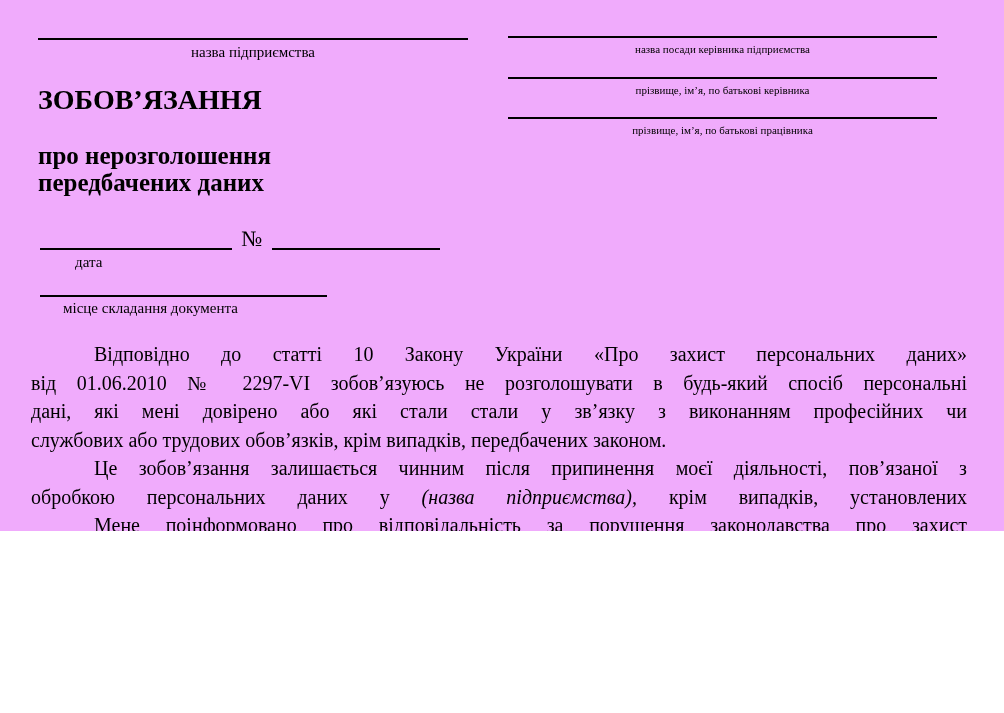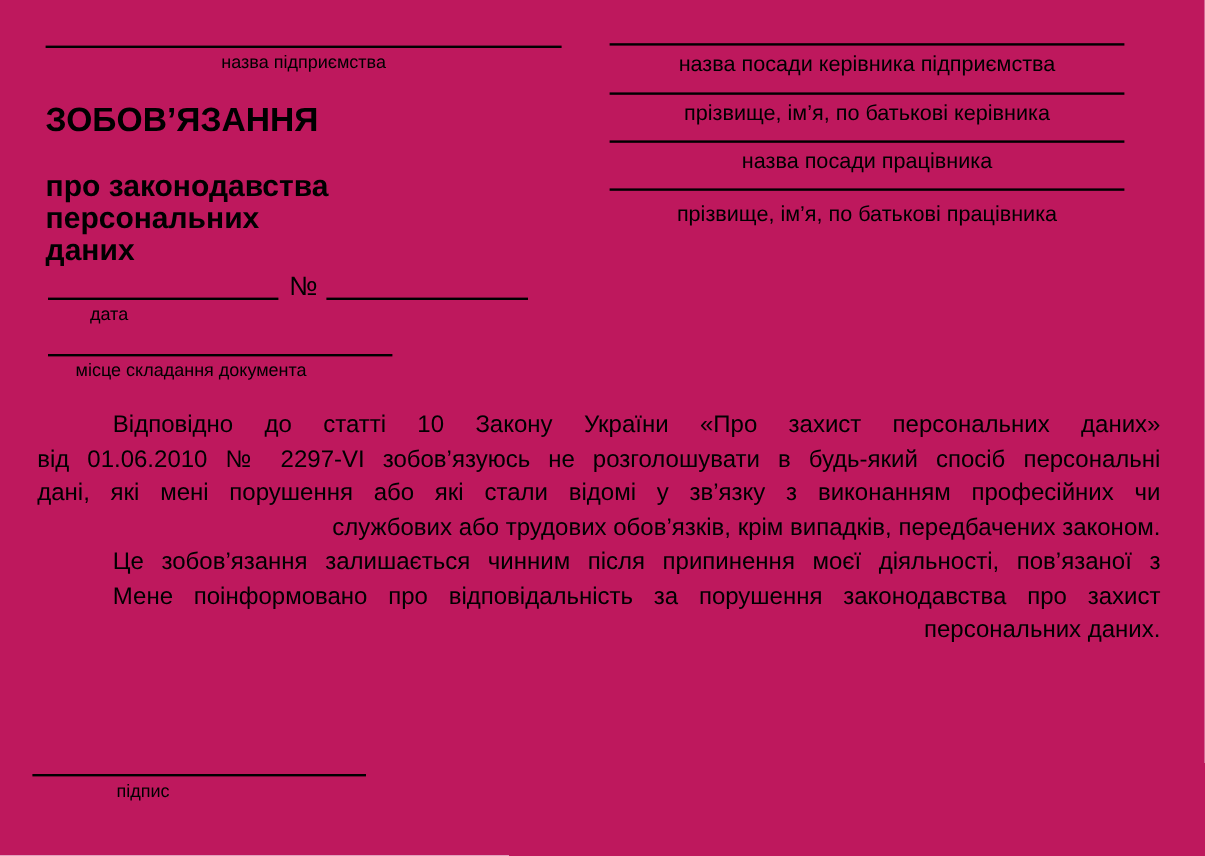--- a/index.html
+++ b/index.html
@@ -1,22 +1,22 @@
 <!DOCTYPE html>
 <html><head>
 <meta charset="utf-8">
 <style>
   html, body { margin: 0; padding: 0; background: #ffffff; }
   #page {
     position: relative;
     width: 1004px;
-    height: 713px;
-    background: #be185d;
+    height: 531px;
+    background: #f0abfc;
     color: #000000;
-    font-family: Liberation Sans, sans-serif;
+    font-family: Liberation Serif, serif;
     overflow: hidden;
   }
   .rule {
     position: absolute;
     height: 0;
     border-top: 2px solid #000000;
   }
   .caption {
     position: absolute;
     font-size: 15px;
@@ -46,79 +46,77 @@
   }
   .hdr-field {
     position: absolute; left: 0; right: 0;
     border-top: 2px solid #000000;
   }
   .hdr-field:nth-of-type(1) { top: 36px; }
   .hdr-field:nth-of-type(2) { top: 77px; }
   .hdr-field:nth-of-type(3) { top: 117px; }
   .hdr-field:nth-of-type(4) { top: 157px; }
   .hdr-field .field-caption {
-    text-align: center; font-size: 18px; padding-top: 5px; white-space: nowrap;
+    text-align: center; font-size: 11px; padding-top: 5px; white-space: nowrap;
   }
   .hdr-field:nth-of-type(4) .field-caption { padding-top: 9px; }
   
   #body-text {
     position: absolute; left: 31px; top: 340px; width: 936px;
     font-size: 20px; line-height: 28.5px;
   }
-  .body-line { text-align: right; }
+  .body-line { text-align: left; }
   .body-line.justify { text-align: justify; text-align-last: justify; }
   .body-line.indent { text-indent: 63px; }
   .italic { font-style: italic; }
   
   #sig-rule { left: 27px; top: 645px; width: 278px; }
   #sig-caption { left: 97px; top: 651px; }
 </style>
 </head>
 <body>
 
 <div id="page">
 
   <div id="company-rule" class="rule"></div>
   <div id="company-caption" class="caption">назва підприємства</div>
 
   <div id="doc-title">ЗОБОВ’ЯЗАННЯ</div>
 
-  <div id="doc-subtitle">про законодавства персональних даних</div>
+  <div id="doc-subtitle">про нерозголошення передбачених даних</div>
 
   <div id="date-rule" class="rule"></div>
   <div id="numero">№</div>
   <div id="number-rule" class="rule"></div>
   <div id="date-caption" class="caption">дата</div>
 
   <div id="place-rule" class="rule"></div>
   <div id="place-caption" class="caption">місце складання документа</div>
 
   <div id="right-col">
 
   <div class="hdr-field">
         <div class="field-caption">назва посади керівника підприємства</div>
       </div>
       <div class="hdr-field">
         <div class="field-caption">прізвище, ім’я, по батькові керівника</div>
       </div>
       <div class="hdr-field">
-        <div class="field-caption">назва посади працівника</div>
-      </div>
-      <div class="hdr-field">
         <div class="field-caption">прізвище, ім’я, по батькові працівника</div>
       </div>
     </div>
 
   <div id="body-text">
 
   <div class="body-line indent justify"><span>Відповідно до статті 10 Закону України «Про захист персональних даних»</span></div>
       <div class="body-line justify"><span>від 01.06.2010 № 2297-VI зобов’язуюсь не розголошувати в будь-який спосіб персональні</span></div>
-      <div class="body-line justify"><span>дані, які мені порушення або які стали відомі у зв’язку з виконанням професійних чи</span></div>
+      <div class="body-line justify"><span>дані, які мені довірено або які стали стали у зв’язку з виконанням професійних чи</span></div>
       <div class="body-line"><span>службових або трудових обов’язків, крім випадків, передбачених законом.</span></div>
       <div class="body-line indent justify"><span>Це зобов’язання залишається чинним після припинення моєї діяльності, пов’язаної з</span></div>
+      <div class="body-line justify"><span>обробкою персональних даних у </span><span class="italic">(назва підприємства),</span><span> крім випадків, установлених</span></div>
       <div class="body-line indent justify"><span>Мене поінформовано про відповідальність за порушення законодавства про захист</span></div>
       <div class="body-line"><span>персональних даних.</span></div>
     </div>
 
   <div id="sig-rule" class="rule"></div>
   <div id="sig-caption" class="caption">підпис</div>
 
 </div>
 
 </body></html>

